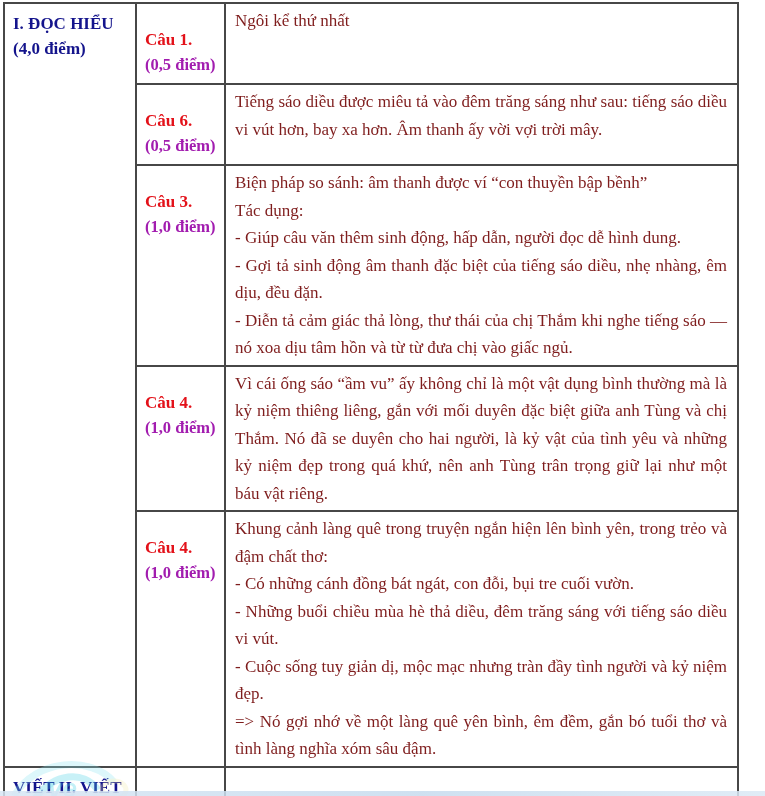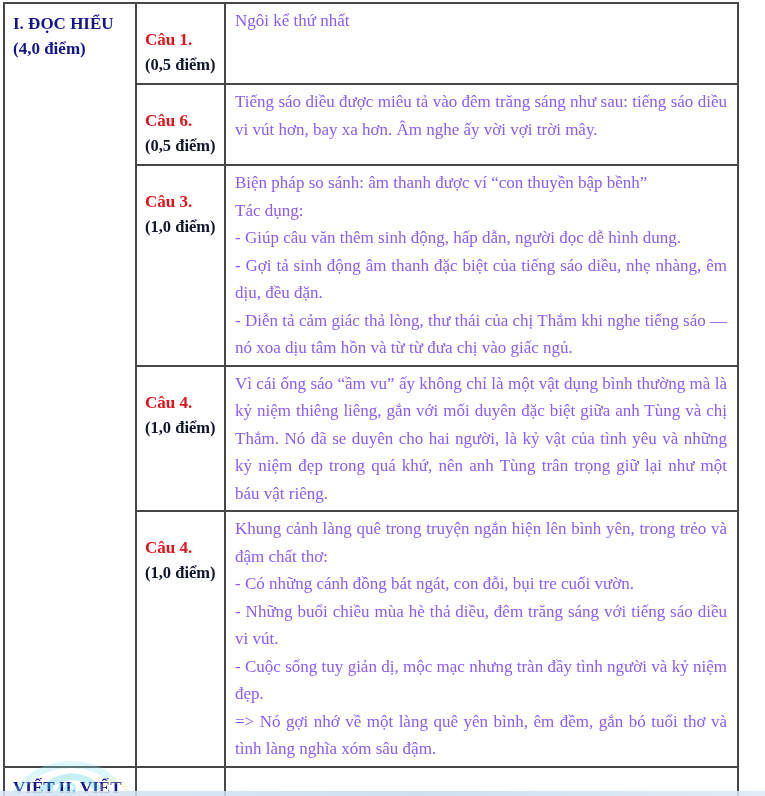--- a/index.html
+++ b/index.html
@@ -35,26 +35,26 @@
   tr.r5 { height:245px; }
   tr.r6 { height:88px; }
 
   .section-cell { padding-top:7px; }
   .section-title, .section-points {
     color:#14148c; font-weight:bold; font-size:17px; line-height:25px;
     white-space:nowrap;
   }
   .question-cell { padding-top:23px; }
   .q-label { color:#e31119; font-weight:bold; font-size:17px; line-height:25px; display:block; white-space:nowrap; }
-  .q-points { color:#0f172a; font-weight:bold; font-size:16.5px; line-height:26px; display:block; white-space:nowrap; }
+  .q-points { color:#a21caf; font-weight:bold; font-size:16.5px; line-height:26px; display:block; white-space:nowrap; }
 
   .answer-cell { padding:3px 10px 3px 9px; }
   .answer-cell p {
     margin:0; font-size:17px; line-height:27.5px;
-    text-align:justify; color:#8b5cf6;
+    text-align:justify; color:#7f1d1d;
   }
   .answer-cell p.single { text-align:left; }
   p.opening-line { margin-top:48px; text-align:left; }
   .bold-lead { font-weight:bold; }
 
   .watermark {
     position:absolute; left:-4px; top:756px;
     width:190px; height:44px;
     opacity:0.55; pointer-events:none;
   }
@@ -89,21 +89,21 @@
       <p class="single">Ngôi kể thứ nhất</p>
     </td>
   </tr>
 
   <tr class="r2">
     <td class="question-cell">
       <span class="q-label">Câu 6.</span>
       <span class="q-points">(0,5 điểm)</span>
     </td>
     <td class="answer-cell">
-      <p>Tiếng sáo diều được miêu tả vào đêm trăng sáng như sau: tiếng sáo diều vi vút hơn, bay xa hơn. Âm nghe ấy vời vợi trời mây.</p>
+      <p>Tiếng sáo diều được miêu tả vào đêm trăng sáng như sau: tiếng sáo diều vi vút hơn, bay xa hơn. Âm thanh ấy vời vợi trời mây.</p>
     </td>
   </tr>
 
   <tr class="r3">
     <td class="question-cell">
       <span class="q-label">Câu 3.</span>
       <span class="q-points">(1,0 điểm)</span>
     </td>
     <td class="answer-cell">
       <p>Biện pháp so sánh: âm thanh được ví “con thuyền bập bềnh”</p>

